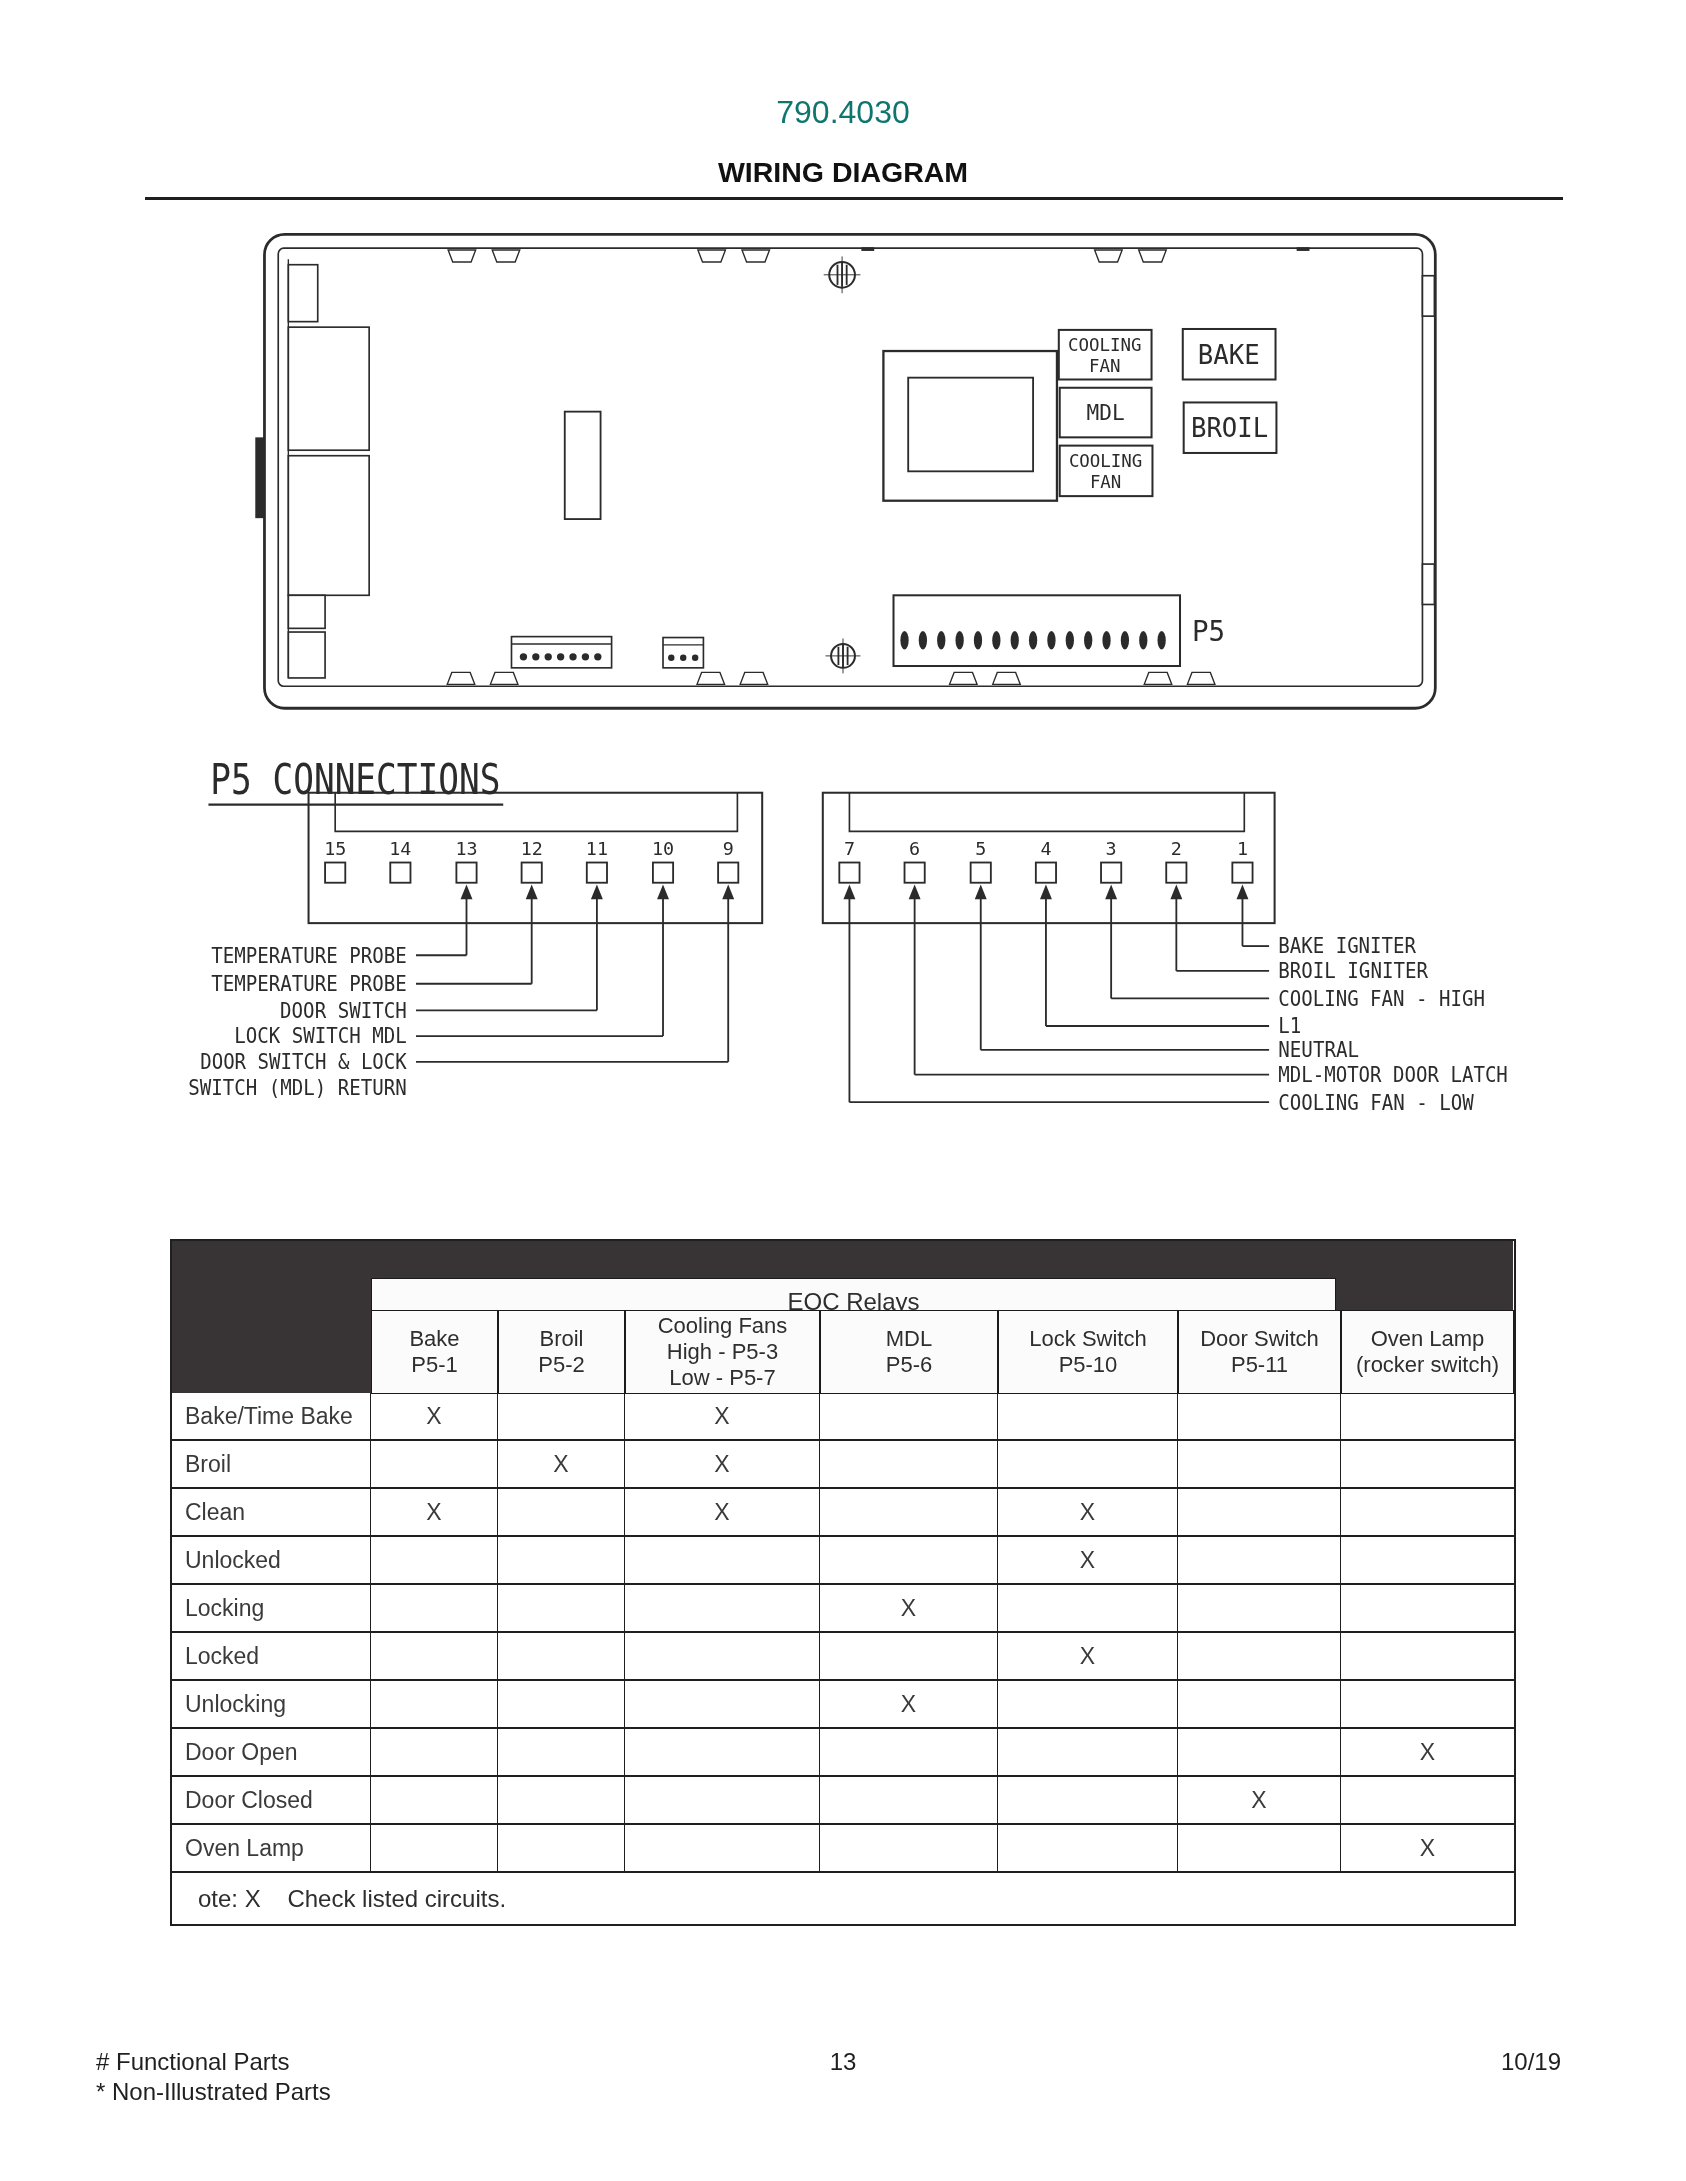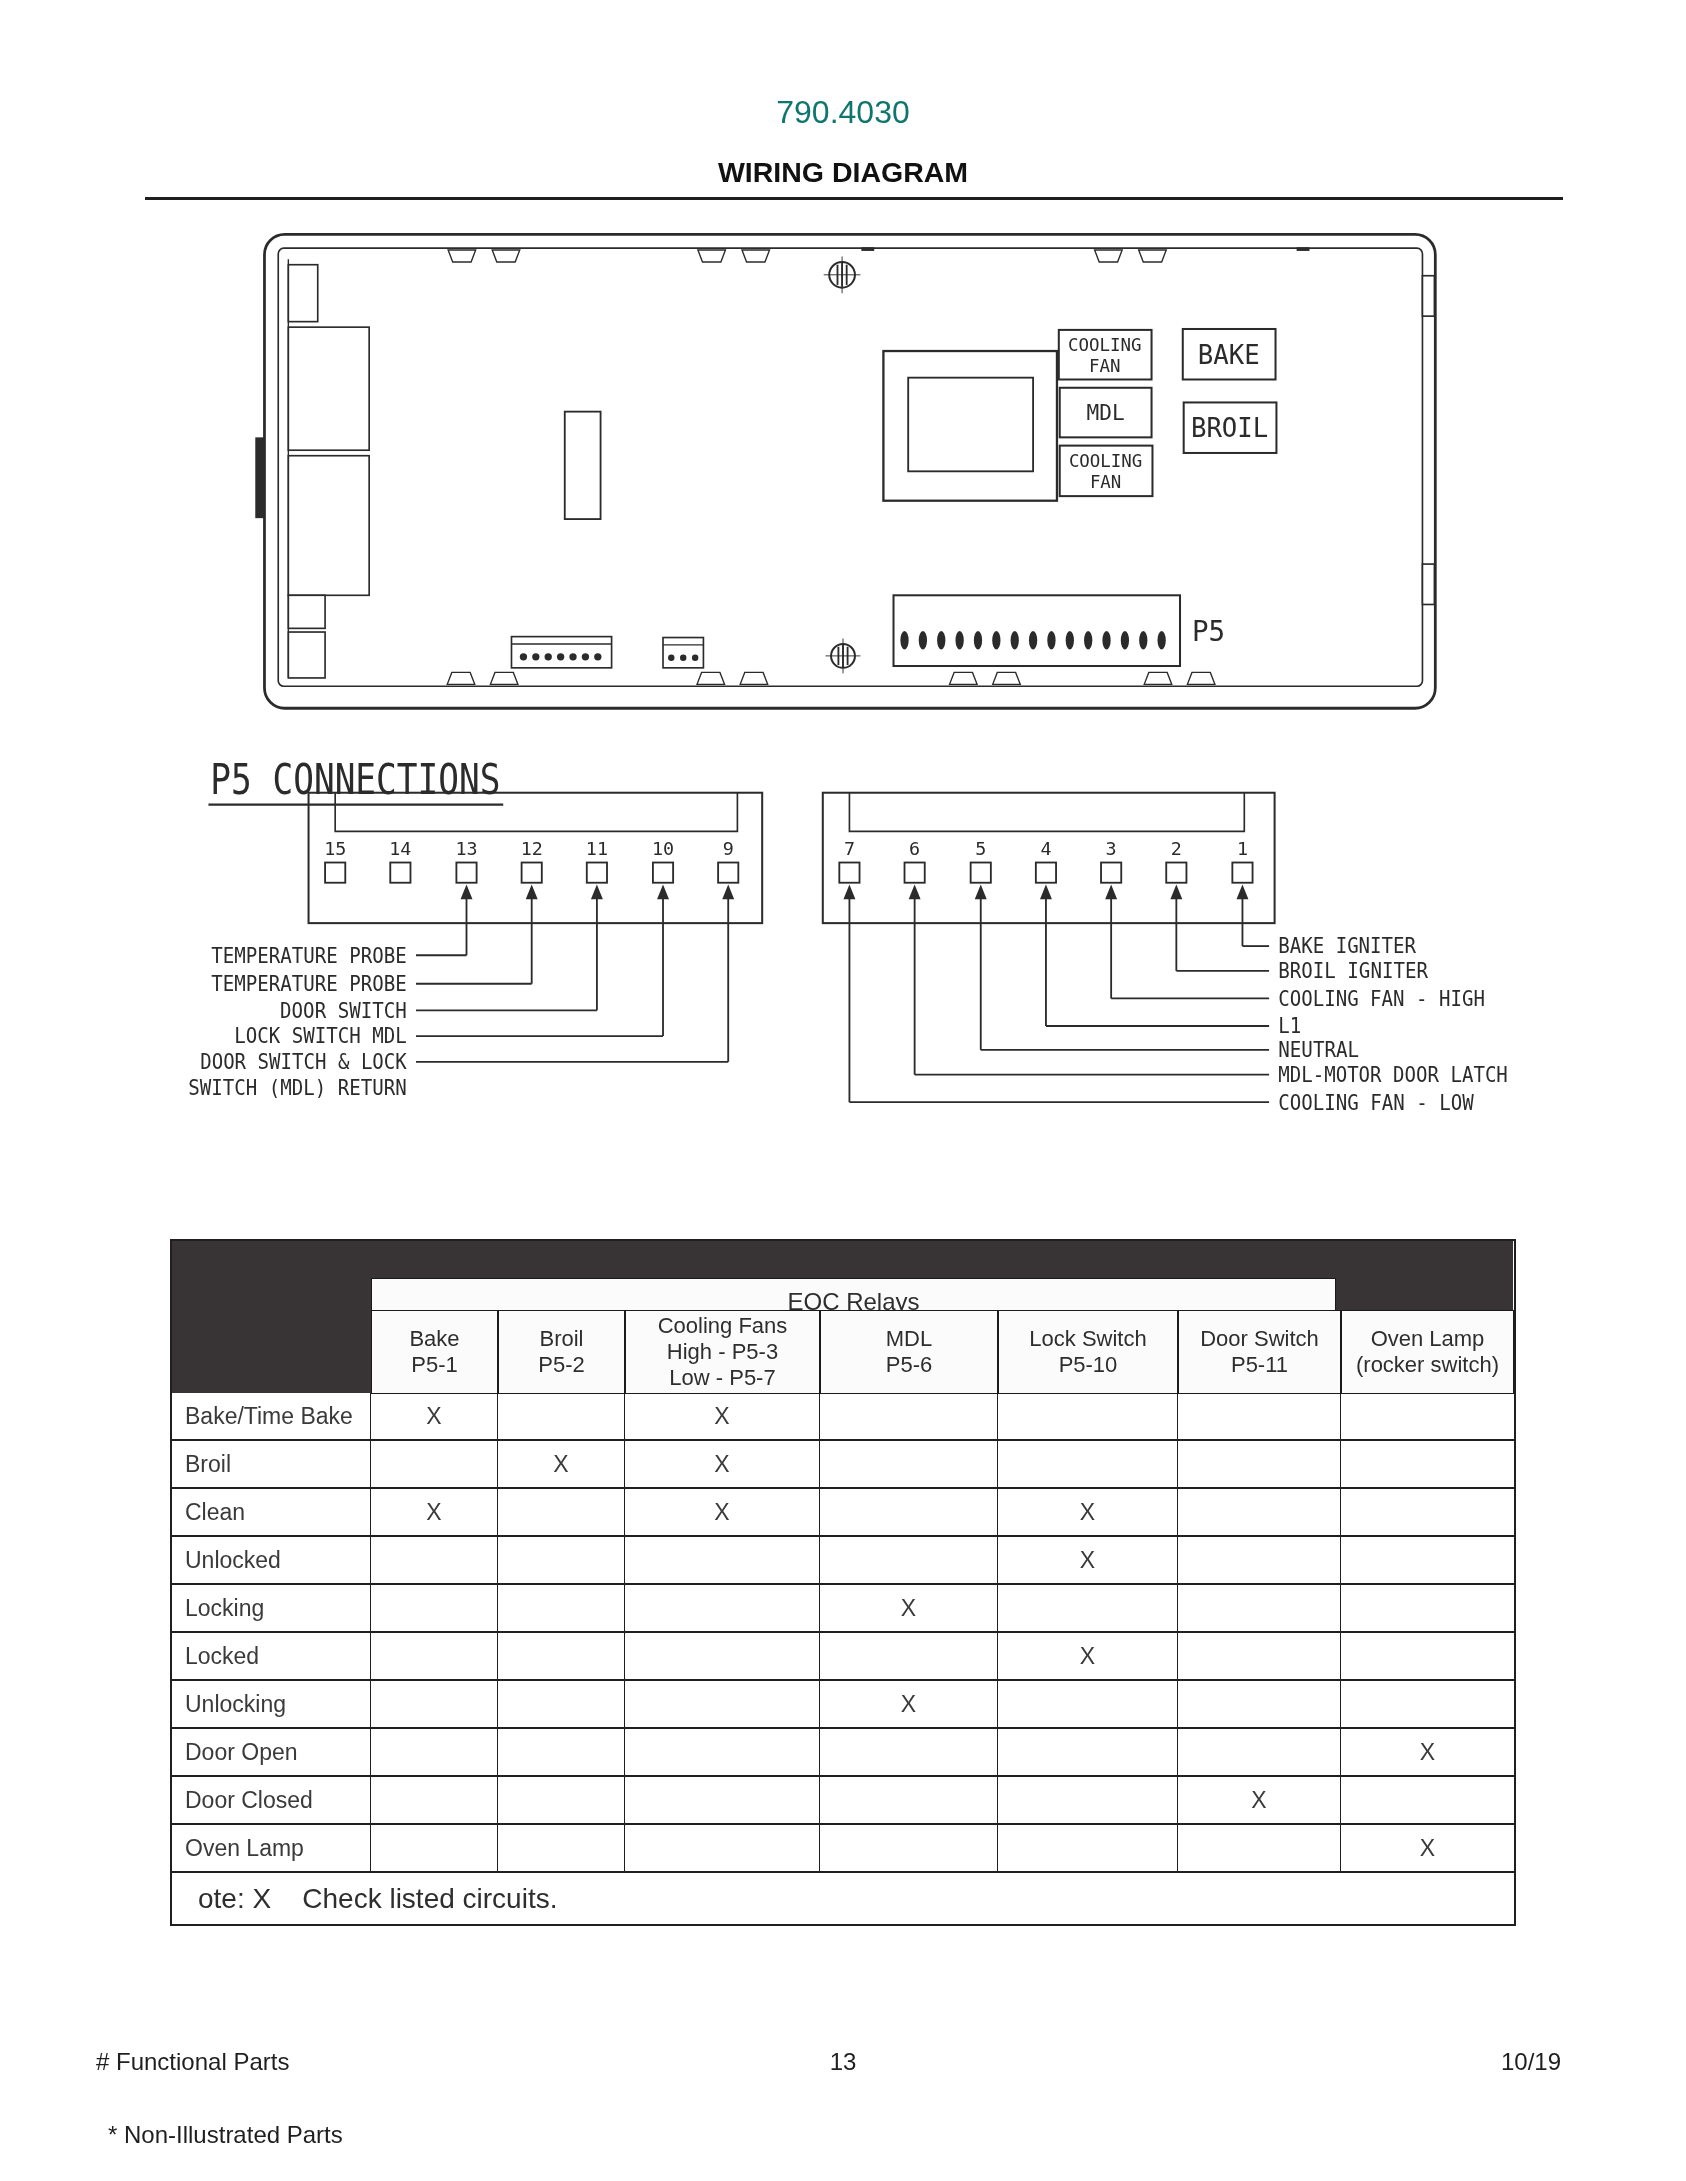--- a/index.html
+++ b/index.html
@@ -7,21 +7,21 @@
     position:relative;width:1686px;height:2182px;background:#ffffff;
     font-family:"Liberation Sans",sans-serif;color:#2b2b2b;overflow:hidden;
   }
   .abs{position:absolute;}
   
   #doc-number{left:0;top:94px;width:1686px;text-align:center;font-size:32px;color:#0f766e;}
   #page-title{left:0;top:156px;width:1686px;text-align:center;font-size:28.5px;font-weight:bold;color:#111;}
   #title-rule{left:145px;top:197px;width:1418px;height:2.8px;background:#1f1f1f;}
   .footer-text{font-size:24px;color:#1f1f1f;}
   #footer-left-1{left:96px;top:2048px;}
-  #footer-left-2{left:108px;top:2078px;margin-top:43px;}
+  #footer-left-2{left:96px;top:2078px;}
   #footer-page{left:0;top:2048px;width:1686px;text-align:center;}
   #footer-rev{right:125px;top:2048px;}
   
   #diagram{left:0;top:0;}
   #diagram text{fill:#2b2b2b;font-family:"DejaVu Sans Mono",monospace;}
   .ln{stroke:#2b2b2b;fill:none;}
   .boxw{stroke:#2b2b2b;fill:#ffffff;}
   
   #matrix{
     left:170px;top:1239px;width:1346px;box-sizing:border-box;
@@ -54,21 +54,21 @@
   }
   .m-row > div{
     box-sizing:border-box;border-right:1.8px solid #1f1f1f;border-bottom:2.8px solid #1f1f1f;
     display:flex;align-items:center;justify-content:center;
     font-size:23px;color:#3a3a3a;background:#fff;
   }
   .m-row > div:last-child{border-right:none;}
   .m-row .m-label{justify-content:flex-start;padding-left:13px;}
   #m-note{
     height:51px;display:flex;align-items:center;padding-left:26px;
-    font-size:28px;color:#2e2e2e;white-space:pre;background:#fff;
+    font-size:24px;color:#2e2e2e;white-space:pre;background:#fff;
   }
 </style>
 </head>
 <body>
 
 <div id="page">
 
   <div class="abs" id="doc-number">790.4030</div>
   <div class="abs" id="page-title">WIRING DIAGRAM</div>
   <div class="abs" id="title-rule"></div>

